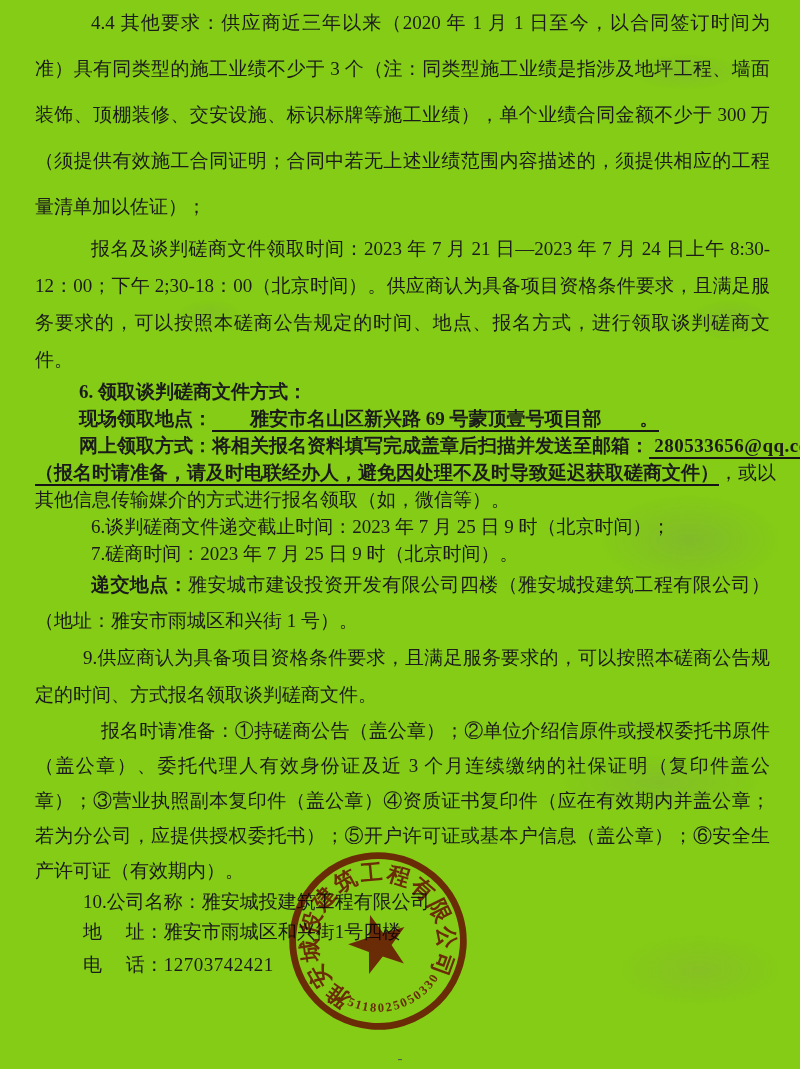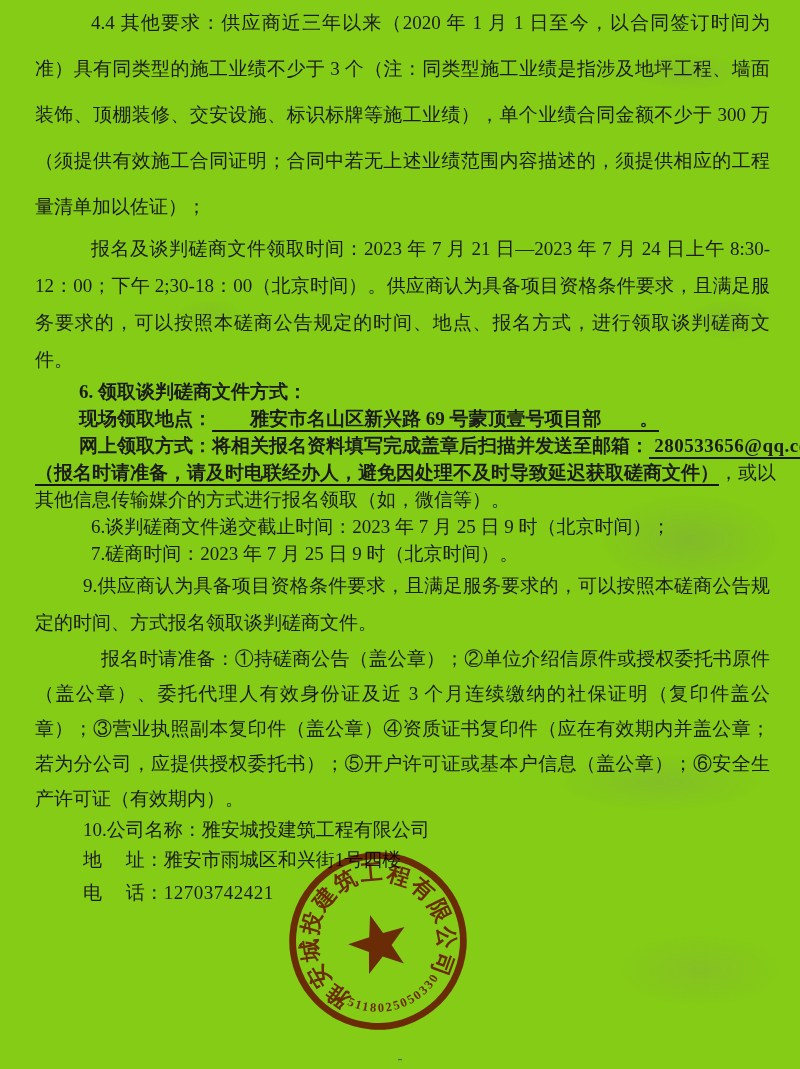--- a/index.html
+++ b/index.html
@@ -79,20 +79,21 @@
 
     <p class="line noindent mt12"><span class="b u">（报名时请准备，请及时电联经办人，避免因处理不及时导致延迟获取磋商文件）</span><span>，或以</span></p>
 
     <p class="line noindent mt11">其他信息传输媒介的方式进行报名领取（如，微信等）。</p>
 
     <p class="line indent-lg mt11">6.谈判磋商文件递交截止时间：2023 年 7 月 25 日 9 时（北京时间）；</p>
 
     <p class="line indent-lg mt12">7.磋商时间：2023 年 7 月 25 日 9 时（北京时间）。</p>
 
 
+    <p class="lh36 indent-lg mt10"><span class="b">递交地点：</span><span>雅安城市建设投资开发有限公司四楼（雅安城投建筑工程有限公司）（地址：雅安市雨城区和兴街 1 号）。</span></p>
 
 
     <p class="para mt14 indent-md">9.供应商认为具备项目资格条件要求，且满足服务要求的，可以按照本磋商公告规定的时间、方式报名领取谈判磋商文件。</p>
 
     <p class="lh35 indent-xl mt16">报名时请准备：①持磋商公告（盖公章）；②单位介绍信原件或授权委托书原件（盖公章）、委托代理人有效身份证及近 3 个月连续缴纳的社保证明（复印件盖公章）；③营业执照副本复印件（盖公章）④资质证书复印件（应在有效期内并盖公章；若为分公司，应提供授权委托书）；⑤开户许可证或基本户信息（盖公章）；⑥安全生产许可证（有效期内）。</p>
 
     <p class="line indent-md mt14"><span>10.公司名称：</span><span>雅安城投建筑工程有限公司</span></p>
 
     <p class="contact-line line indent-md mt10"><span>地　 址：</span><span>雅安市雨城区和兴街1号四楼</span></p>
 

